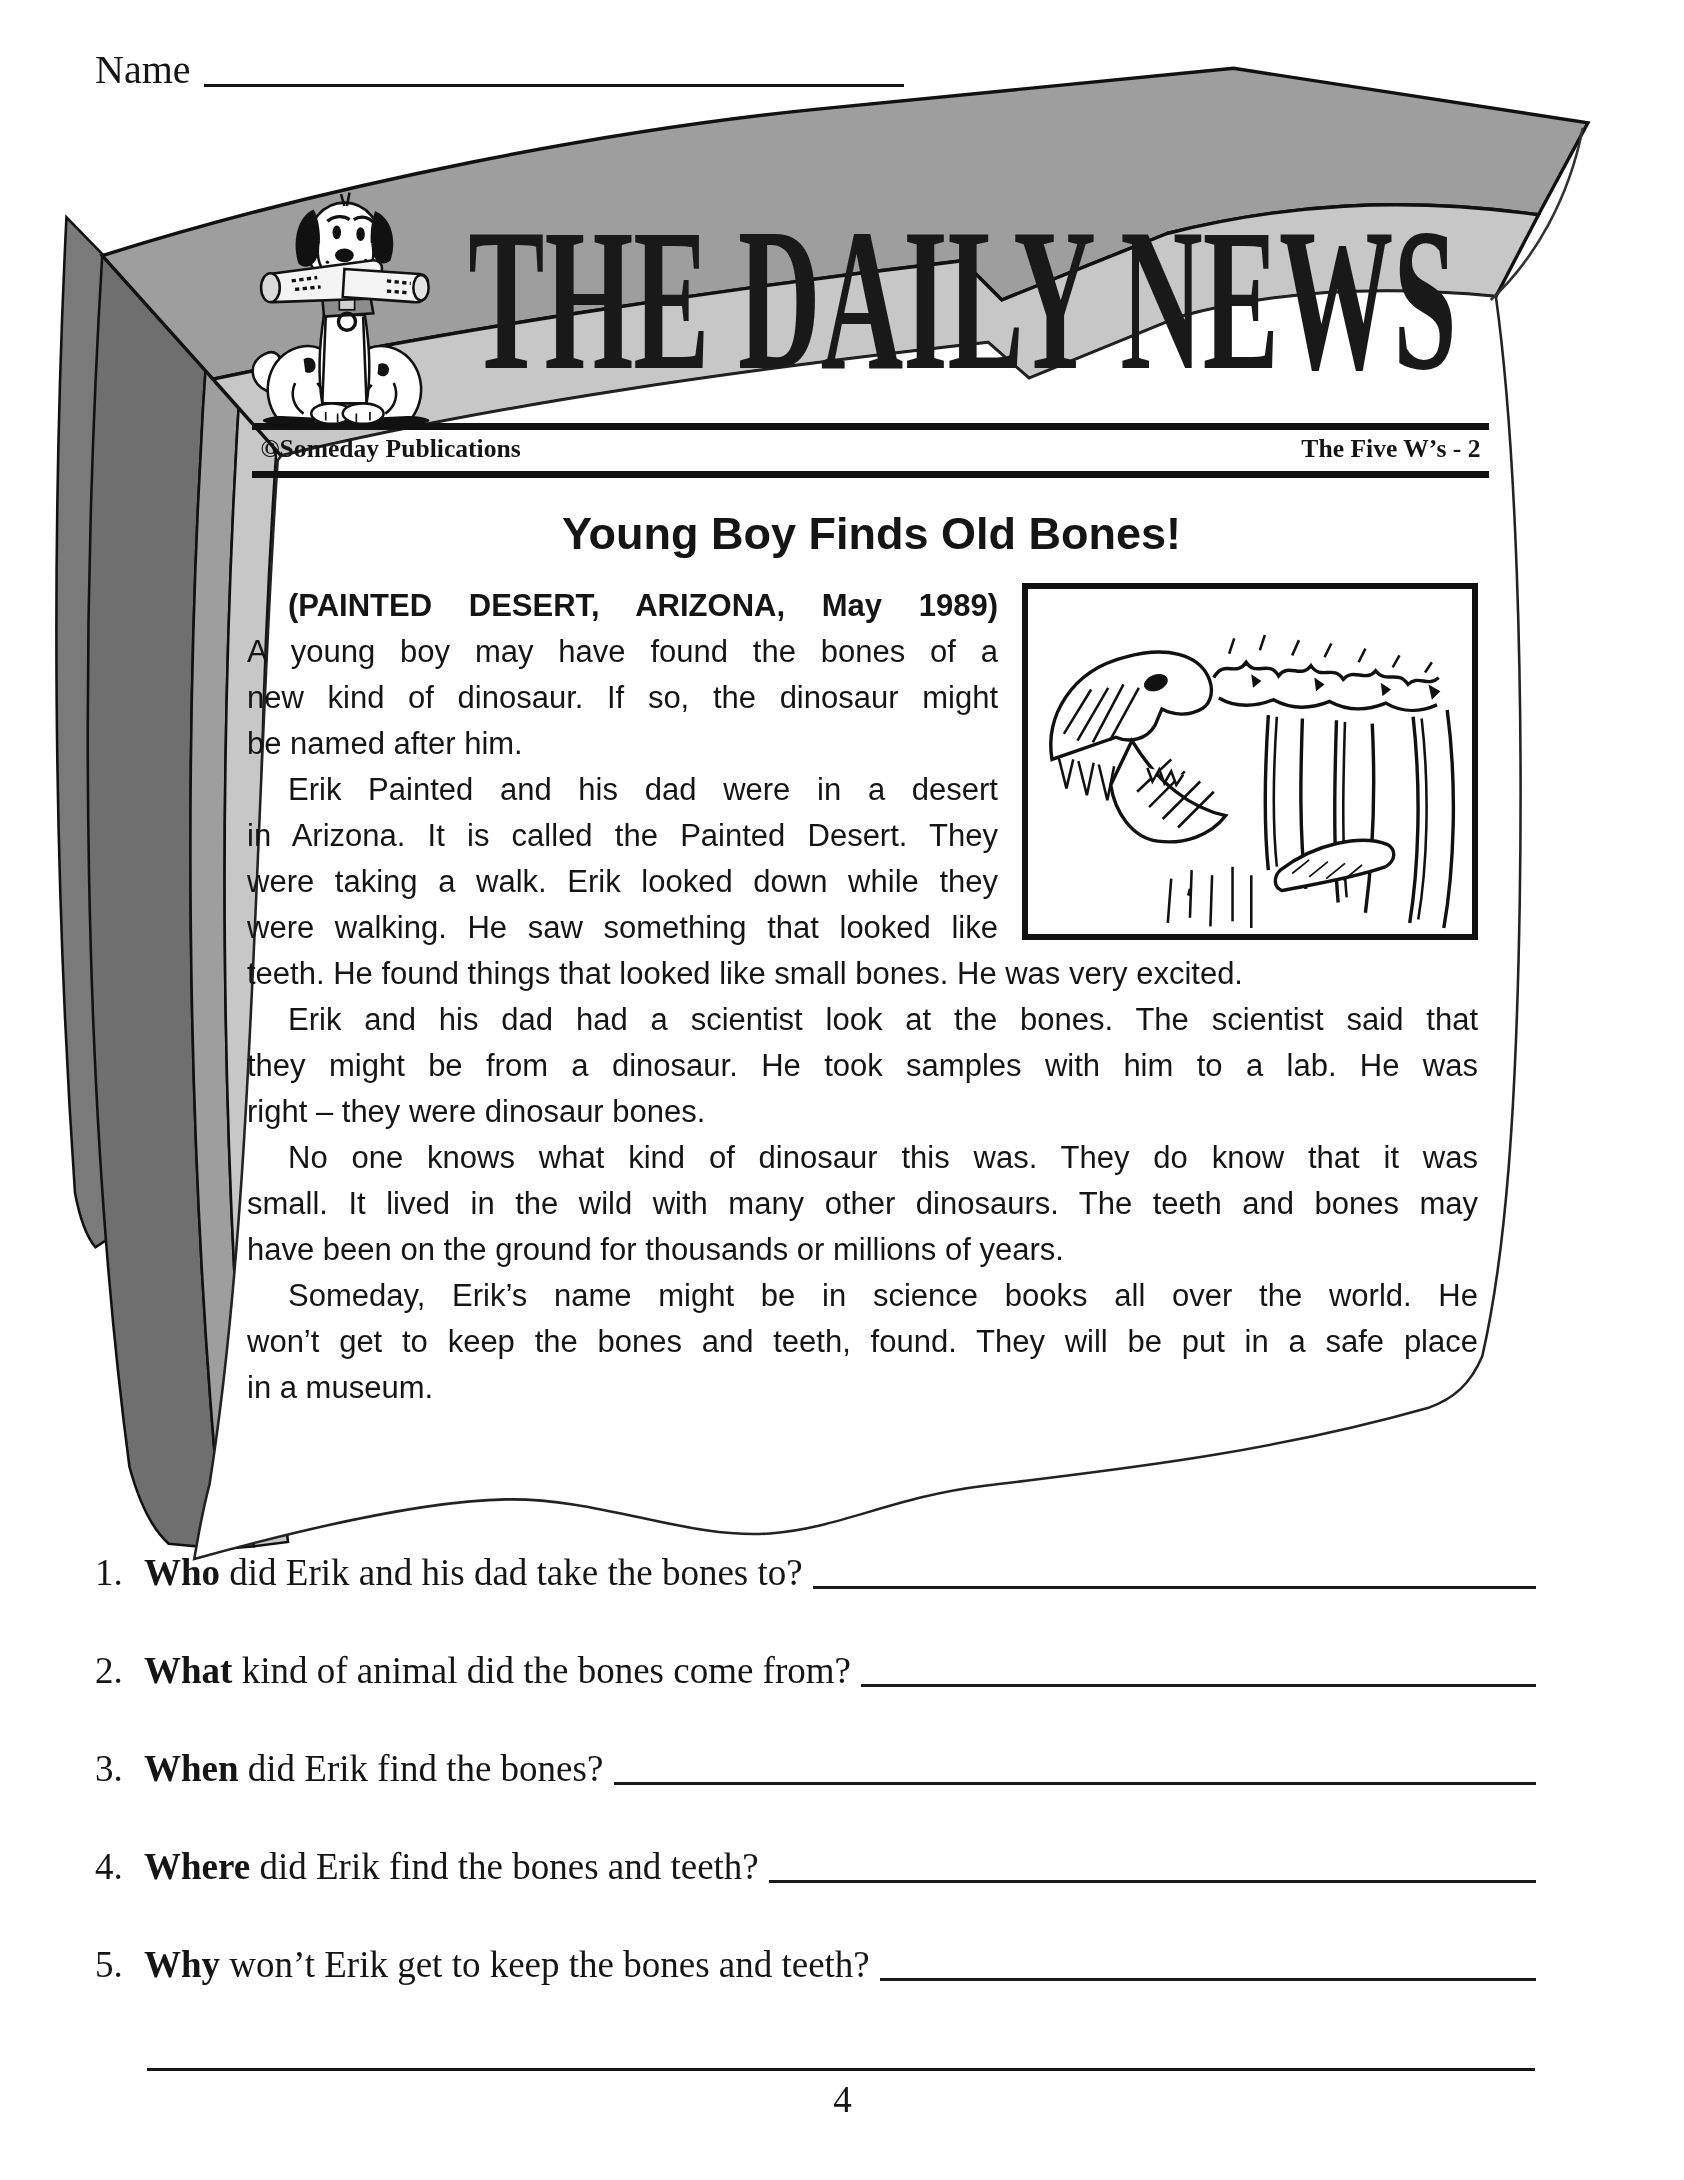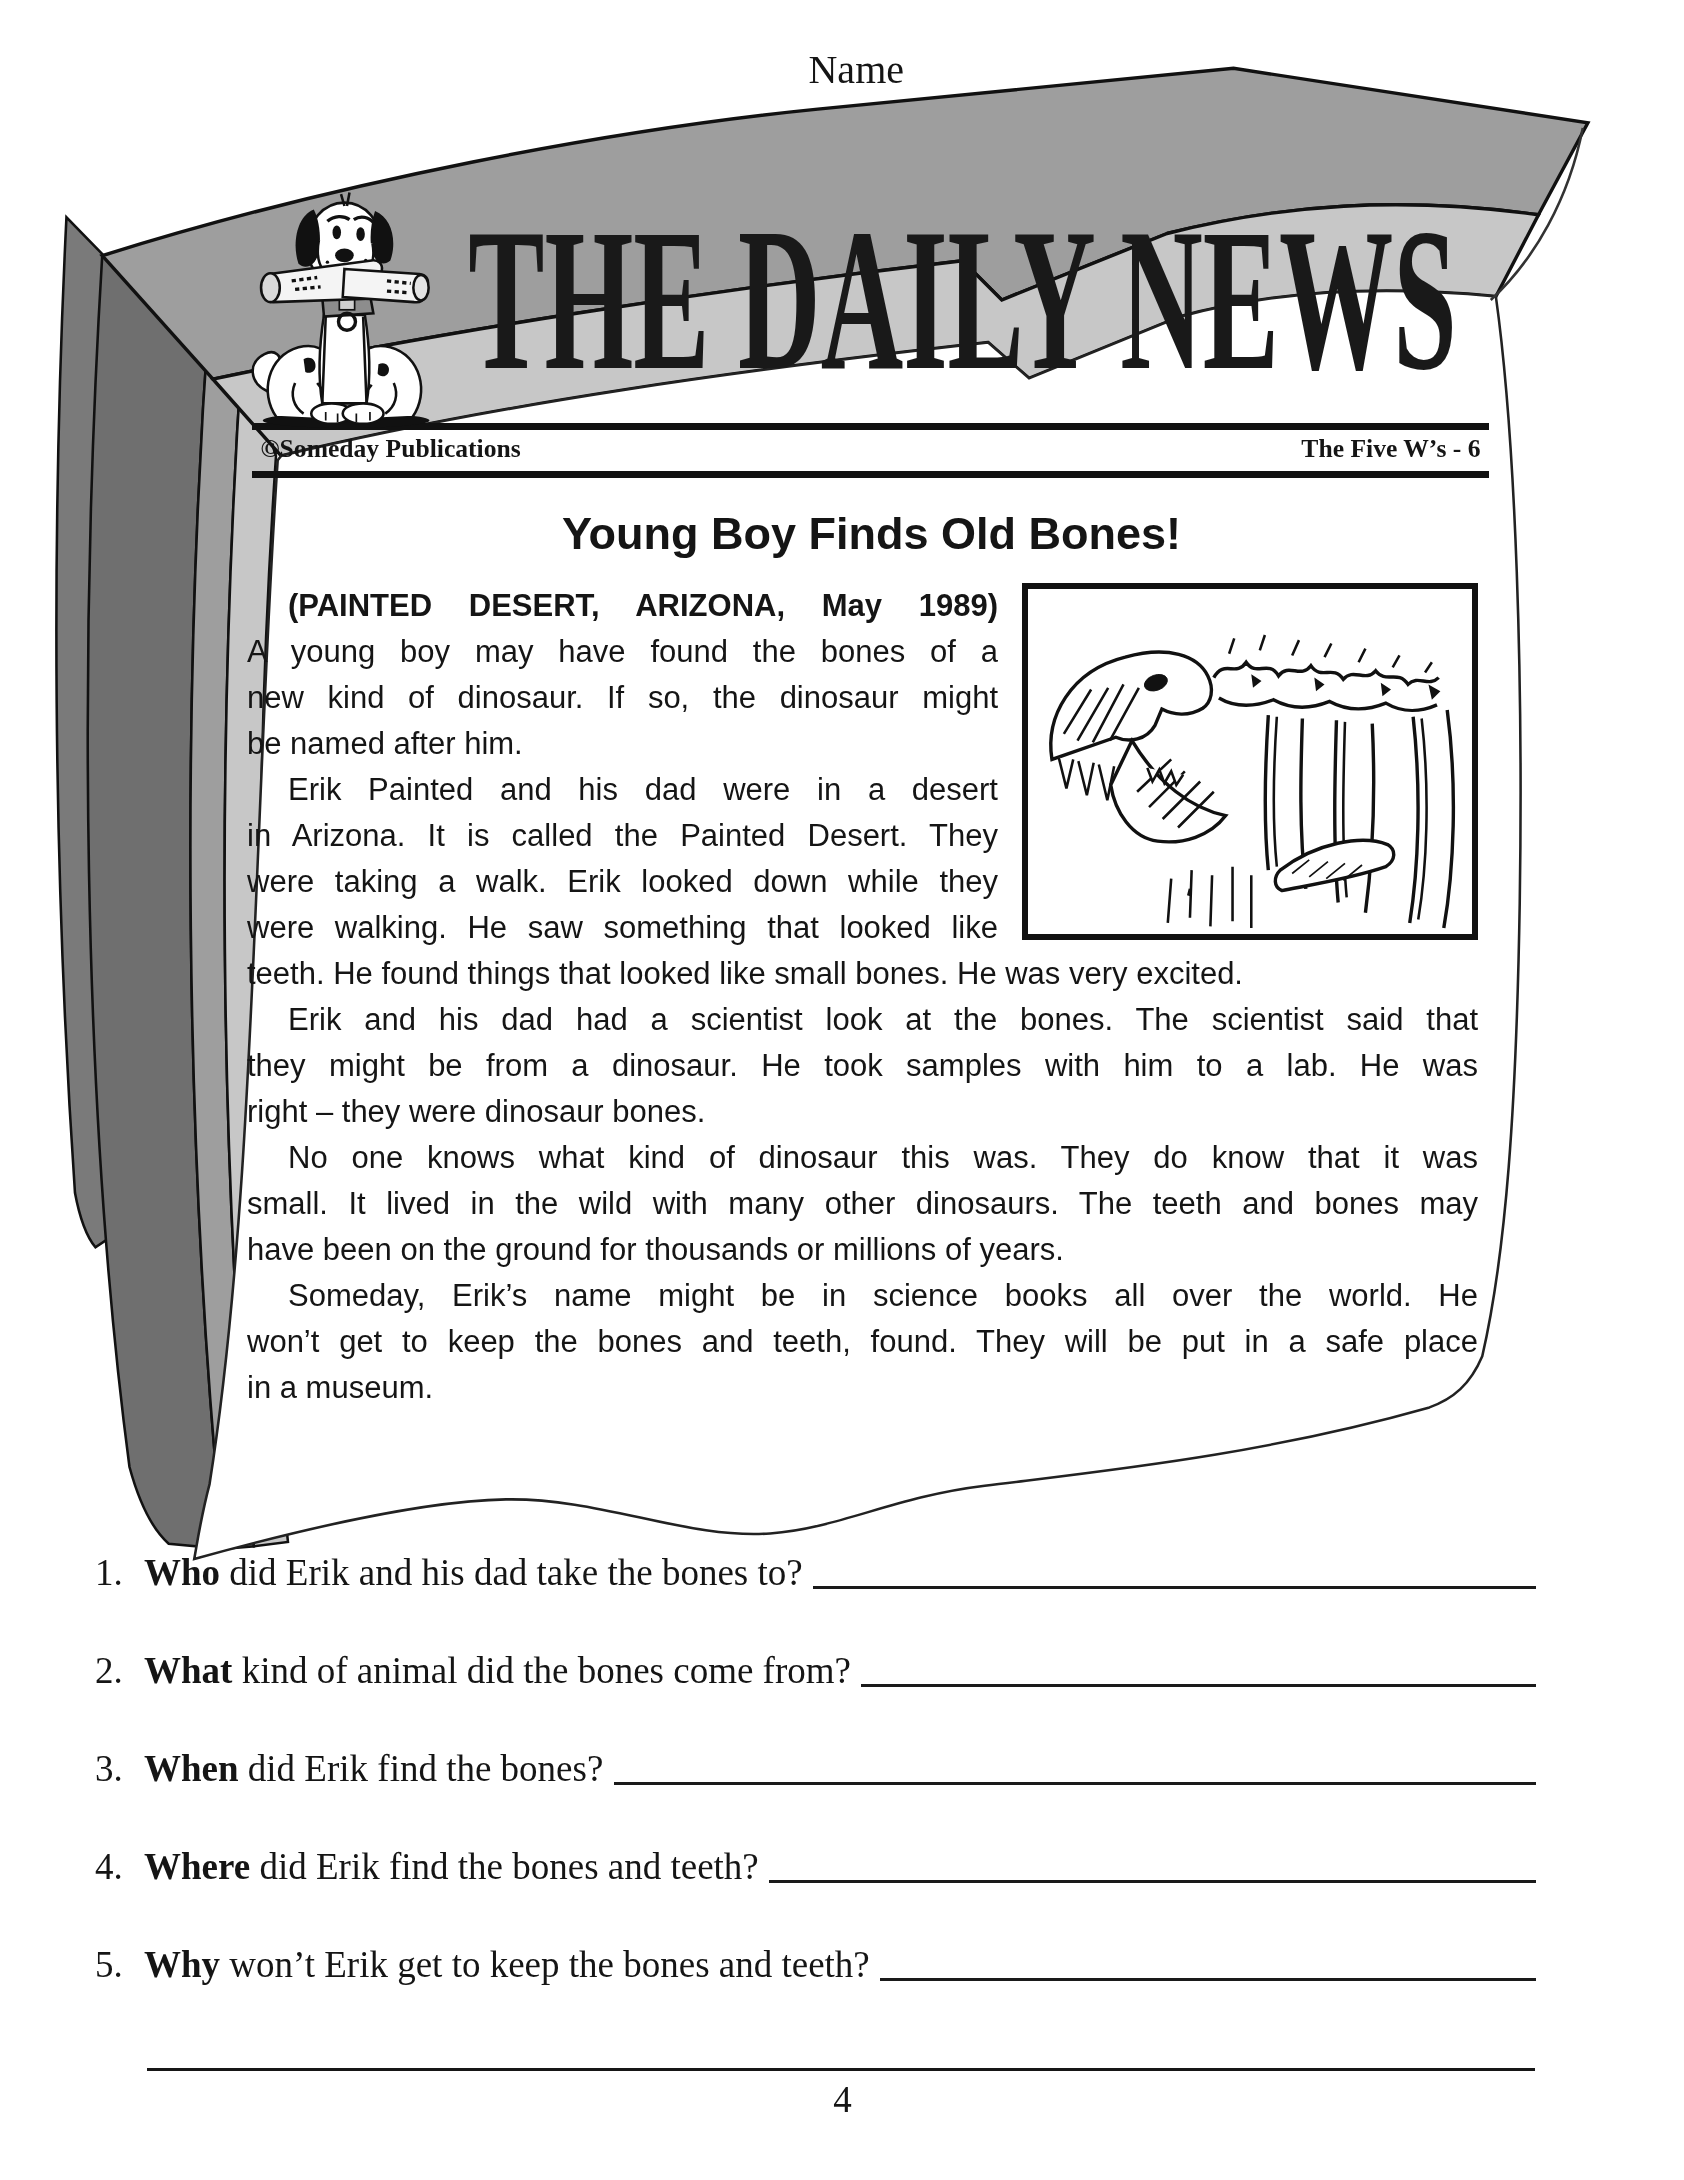--- a/index.html
+++ b/index.html
@@ -1,19 +1,19 @@
 <!DOCTYPE html>
 <html style="font-size:13.6px"><head>
 <meta charset="utf-8">
 <style>
   html,body{margin:0;padding:0;background:#fff;}
   #page{position:relative;width:1685px;height:2181px;background:#fff;overflow:hidden;
         font-family:"Liberation Sans",sans-serif;color:#151515;}
   #fold-art{position:absolute;left:0;top:0;z-index:0;}
-  .layer{position:absolute;z-index:2;flex-direction:column;}
+  .layer{position:absolute;z-index:2;}
 
   
   #name-row{left:95px;top:44px;width:809px;display:flex;align-items:flex-end;}
   #name-label{font-family:"Liberation Serif",serif;font-size:40px;line-height:51px;}
   #name-blank{flex:1;border-bottom:3.4px solid #161616;margin:0 0 7.7px 13.6px;}
 
   
   #dog-art{position:absolute;left:244px;top:189px;z-index:3;}
   #masthead-svg{position:absolute;left:464px;top:206px;z-index:3;overflow:visible;}
   #masthead-svg text{font-family:"Liberation Serif",serif;font-weight:bold;fill:#191919;}
@@ -112,21 +112,21 @@
     <path d="M56,108 L86,104 M60,118 L90,115 M168,108 L196,111 M168,120 L194,122" stroke="#111" stroke-width="4" stroke-dasharray="5 4"></path>
   </svg>
 
   <svg id="masthead-svg" width="997" height="196" viewBox="0 0 1170 230">
     <text x="585" y="190" text-anchor="middle" font-size="238" textLength="1160" lengthAdjust="spacingAndGlyphs">THE DAILY NEWS</text>
   </svg>
 
   <div class="layer" id="credit-bar">
     <div id="credit-inner">
       <span>©Someday Publications</span>
-      <span>The Five W’s - 6</span>
+      <span>The Five W’s - 2</span>
     </div>
   </div>
 
   <div class="layer" id="headline">Young Boy Finds Old Bones!</div>
 
   <div class="layer" id="article">
     <div id="dino-box">
       <svg width="444" height="345" viewBox="0 0 521 405">
         <g stroke="#111" fill="#fff">
           <path stroke-width="4" d="M28,200 C20,150 50,96 114,80 C164,66 199,78 211,102 C219,118 215,133 205,140 C189,150 170,148 157,141 L149,160 C139,177 119,181 103,174 L28,200 Z"></path>

